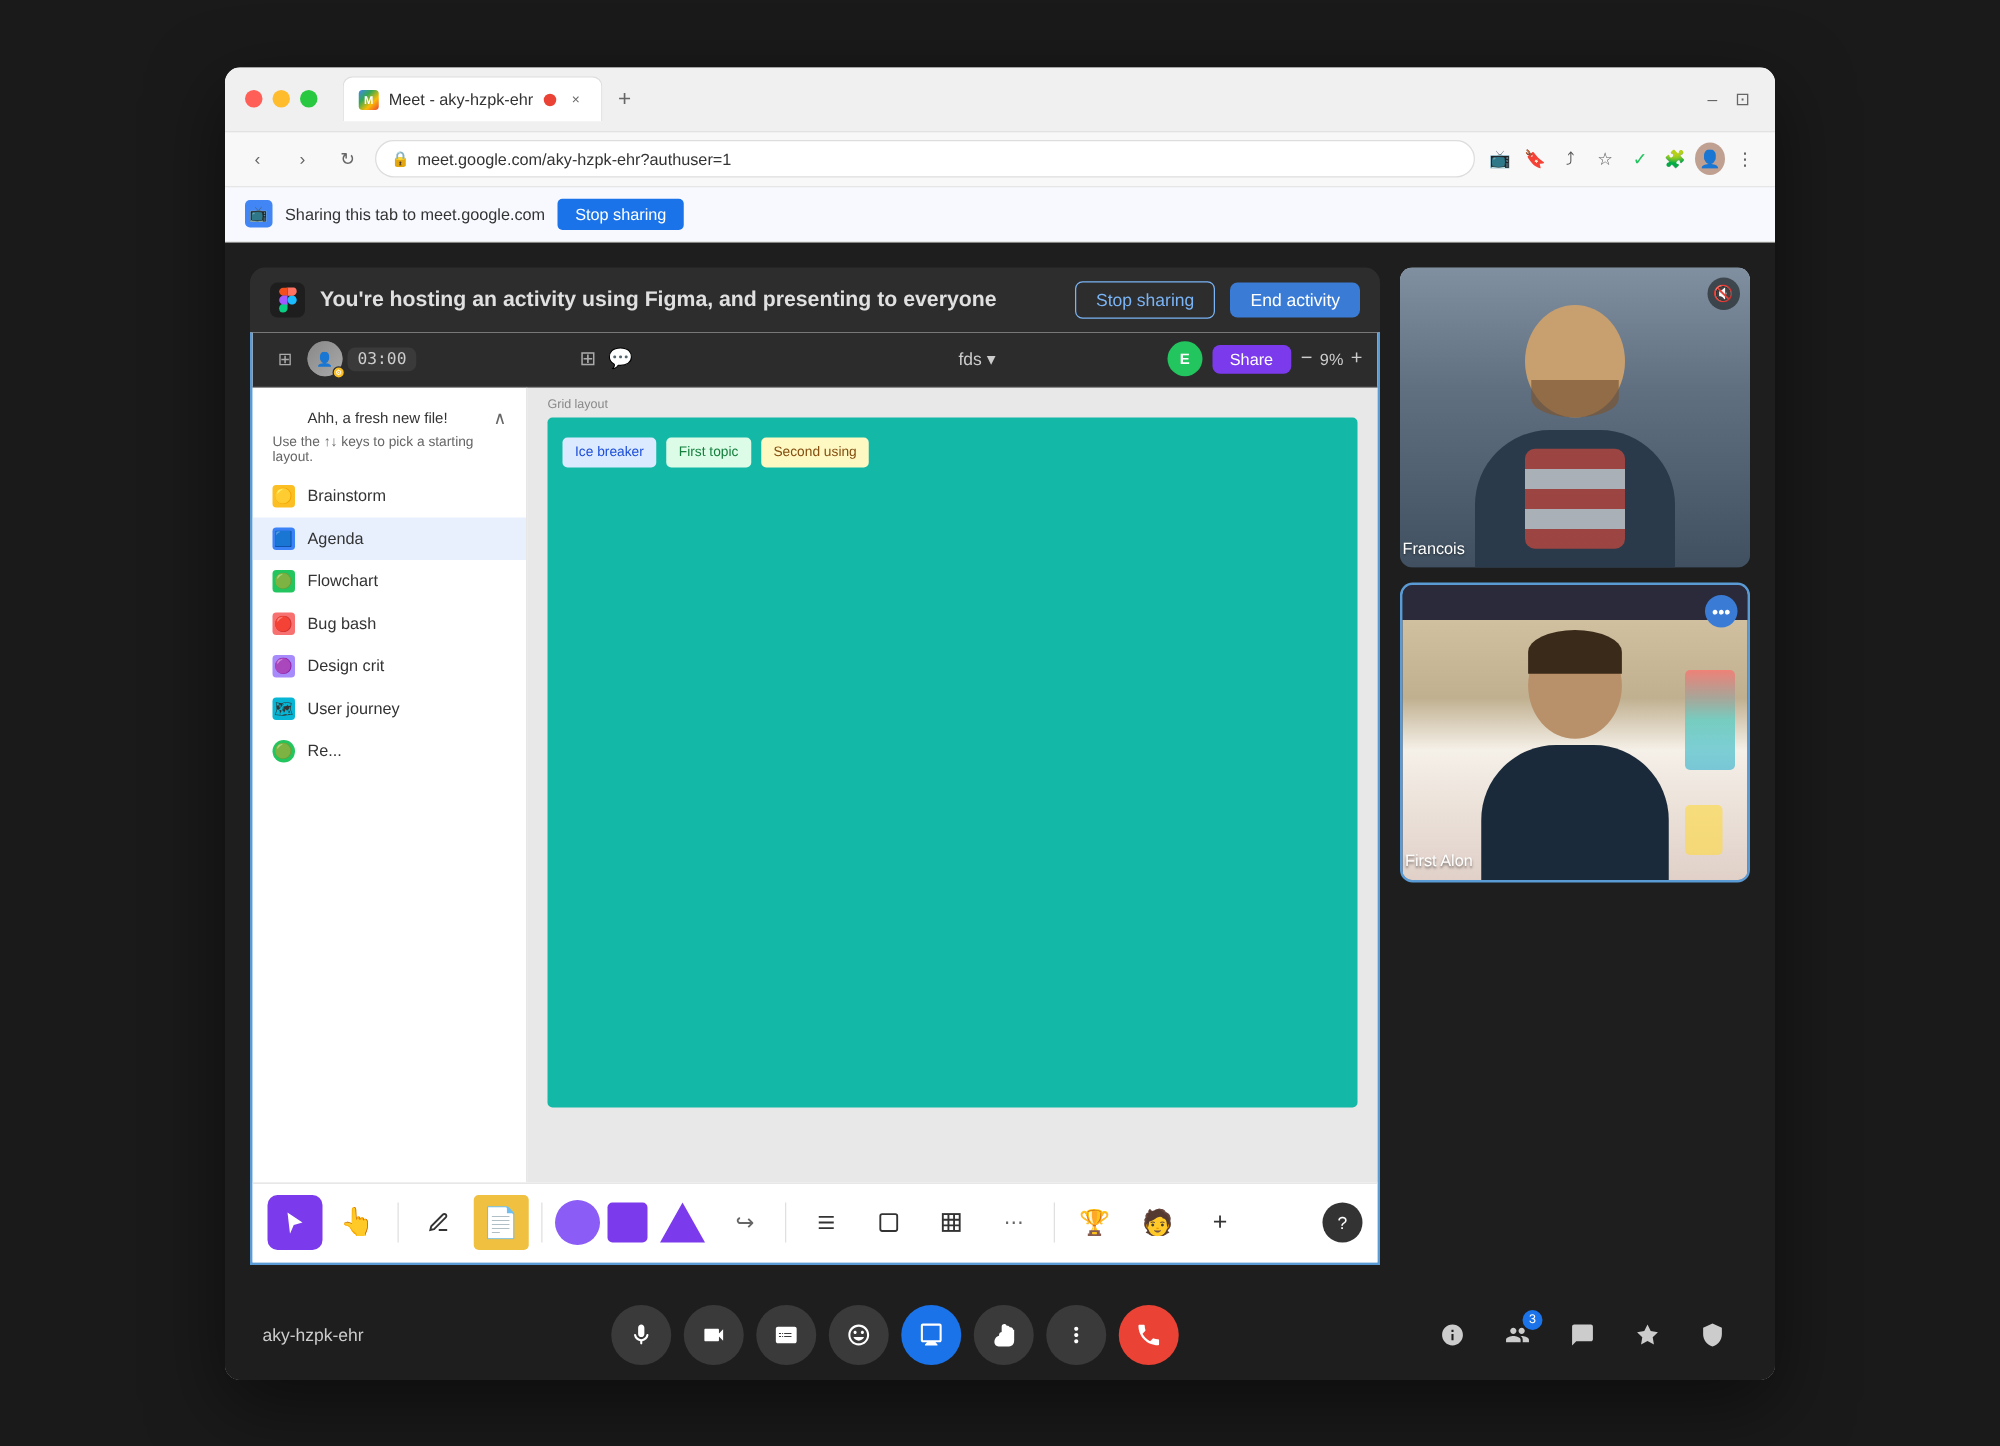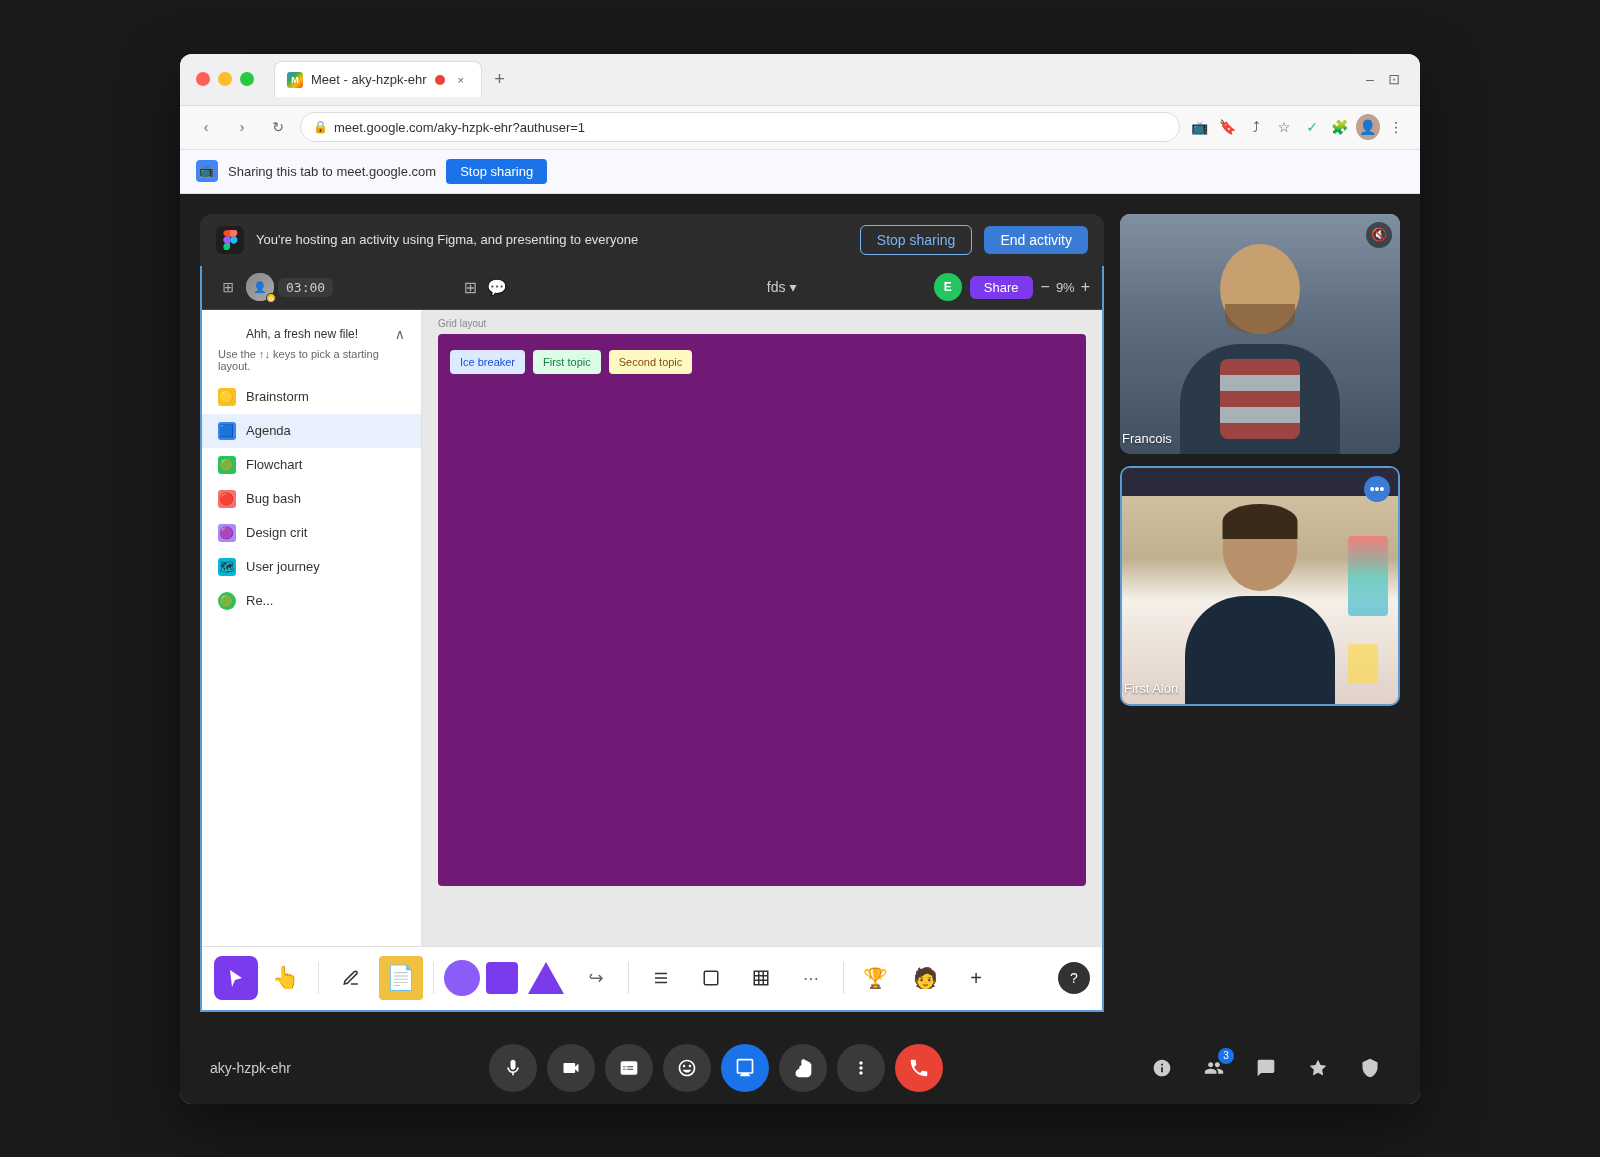--- a/index.html
+++ b/index.html
@@ -264,22 +264,23 @@
       height: 28px;
       background: #1e1e1e;
       border-radius: 6px;
       display: flex;
       align-items: center;
       justify-content: center;
       font-size: 16px;
     }
     .banner-text {
       flex: 1;
-      font-size: 13px;
+      font-size: 17px;
       color: #e0e0e0;
+      font-weight: bold;
     }
     .stop-sharing-btn {
       background: transparent;
       border: 1px solid #7ab4f5;
       color: #7ab4f5;
       border-radius: 6px;
       padding: 6px 16px;
       font-size: 14px;
       cursor: pointer;
     }
@@ -465,21 +466,21 @@
       left: 16px;
       font-size: 10px;
       color: #888;
     }
     .canvas-frame {
       position: absolute;
       top: 24px;
       left: 16px;
       right: 16px;
       bottom: 60px;
-      background: #701a75;
+      background: #14b8a6;
       border-radius: 4px;
       padding: 12px;
       display: flex;
       gap: 8px;
     }
     .sticky-card {
       border-radius: 4px;
       padding: 6px 10px;
       font-size: 11px;
       font-weight: 500;
@@ -820,21 +821,21 @@
                 <span>Re...</span>
               </div>
             </div>
 
             <div class="figma-main-canvas">
               <div class="canvas-label">Grid layout</div>
               <div class="canvas-frame">
                 <div style="display:flex;gap:8px;align-items:flex-start;padding-top:4px;">
                   <div class="sticky-card card-icebreaker">Ice breaker</div>
                   <div class="sticky-card card-first">First topic</div>
-                  <div class="sticky-card card-second">Second topic</div>
+                  <div class="sticky-card card-second">Second using</div>
                 </div>
               </div>
             </div>
           </div>
 
           <div class="figma-bottom-toolbar">
             <div class="bottom-tool active">
               <svg width="20" height="20" viewBox="0 0 20 20" fill="white">
                   <path d="M4 2l12 8-7 2-3 7z"></path>
                 </svg>

